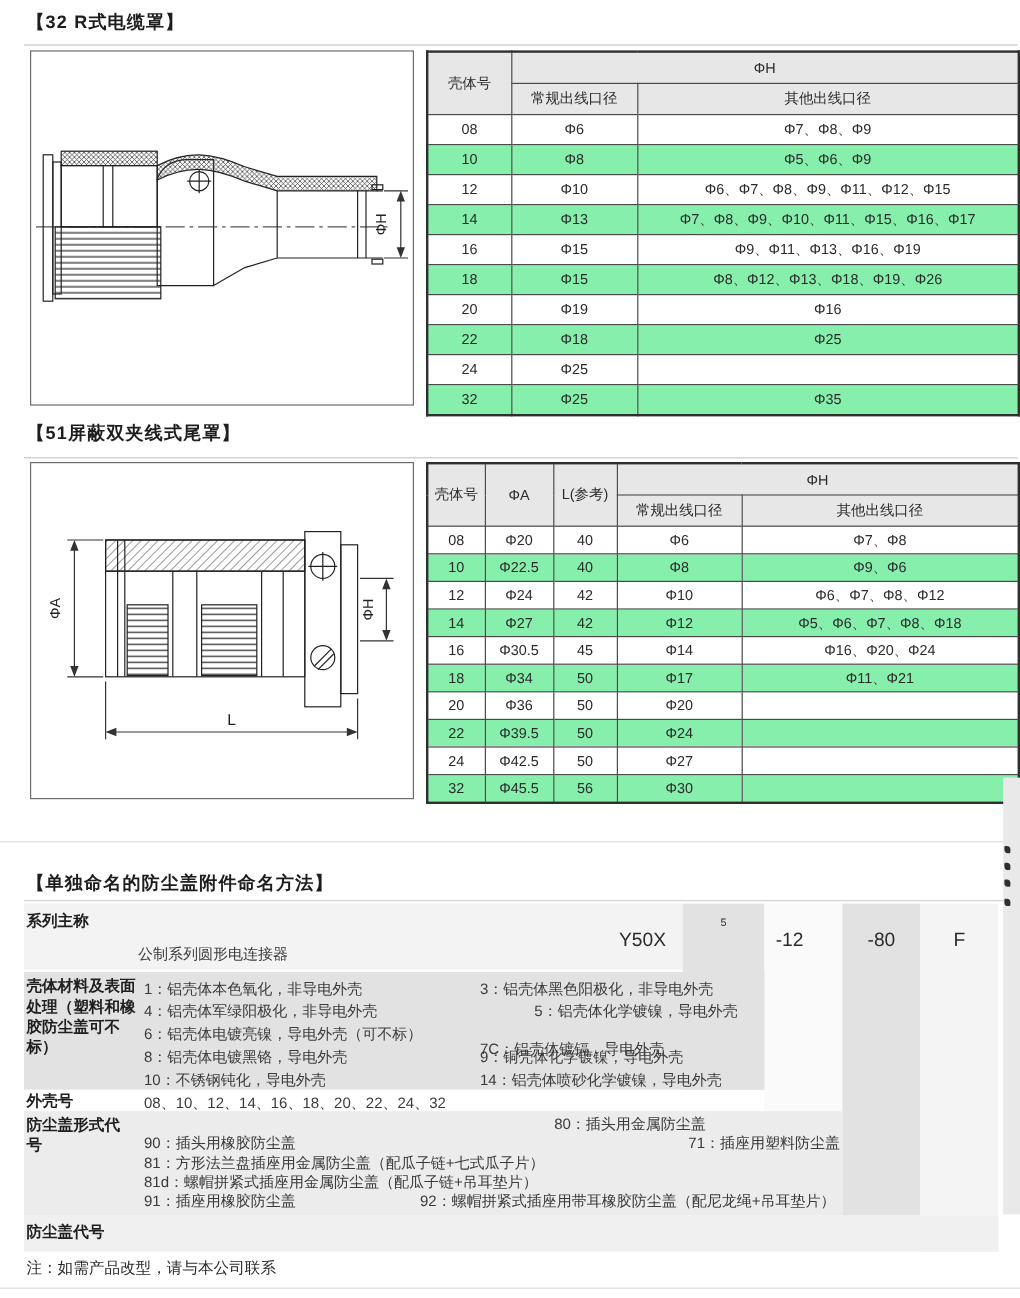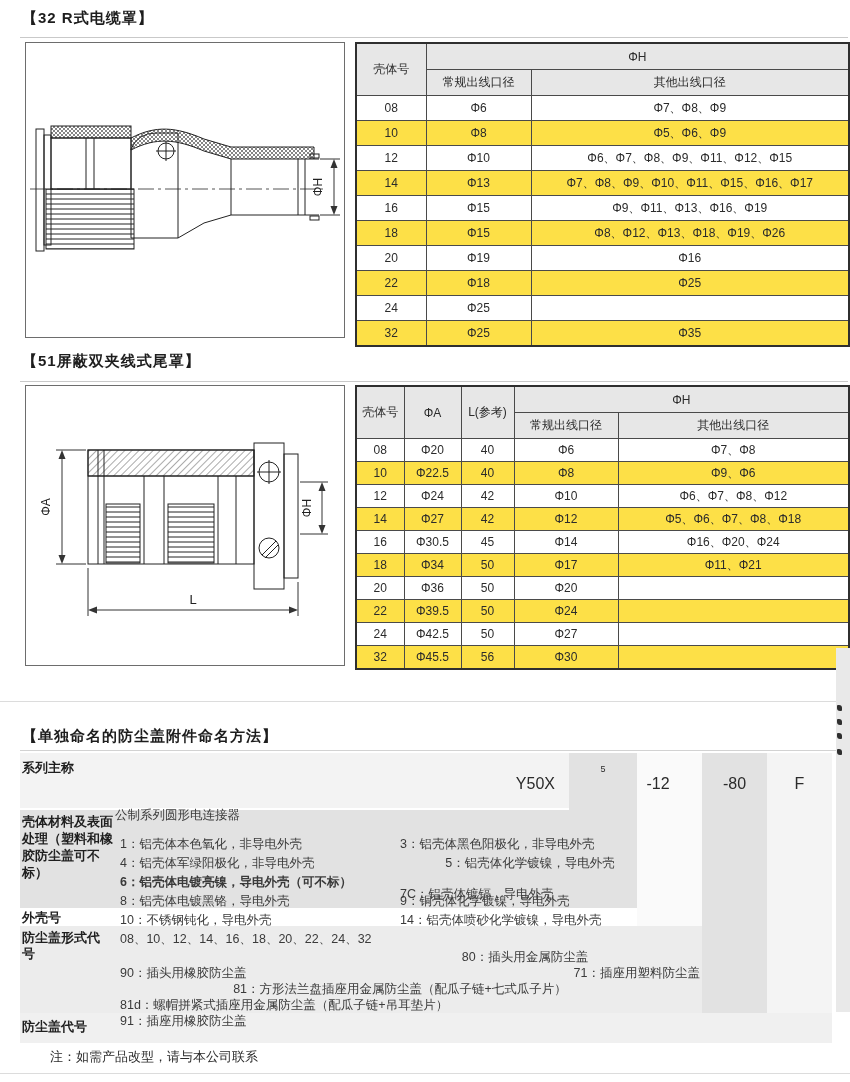--- a/index.html
+++ b/index.html
@@ -15,34 +15,34 @@
 
   
   table.ct{border-collapse:collapse;table-layout:fixed;position:absolute;
            border:2px solid #2f2f2f;background:#fff;}
   table.ct th,table.ct td{border:1px solid #4a4a4a;font-weight:normal;
            font-size:12px;color:#2b2b2b;text-align:center;vertical-align:middle;
            overflow:hidden;white-space:nowrap;padding:0;}
   table.ct th{background:#e7e7e7;height:25px;}
   .t1 td{height:24px;}
   .t2 td{height:22px;}
-  tr.alt td{background:#fde047;}
+  tr.alt td{background:#86efac;}
   td.other{text-align:left;padding-left:5px;}
 
   
   #naming{position:absolute;left:20px;top:753px;width:812px;height:292px;font-size:12.5px;}
   #naming .stripe,#naming .block{position:absolute;}
   .nlabel{position:absolute;font-weight:bold;color:#1f1f1f;font-size:13px;line-height:17px;}
-  .nitem{position:absolute;color:#3a3a3a;line-height:19px;font-size:12.5px;margin-top:20px;}
+  .nitem{position:absolute;color:#3a3a3a;line-height:19px;font-size:12.5px;}
   .fline{line-height:16.5px;}
   .codecell{position:absolute;top:22px;font-size:16px;color:#2b2b2b;text-align:center;}
 
   .edge-strip{position:absolute;left:836px;top:648px;width:14px;height:364px;background:#e9e9e9;}
   .edge-mark{position:absolute;left:1px;width:5px;height:6px;background:#2f2f2f;border-radius:1px 3px 1px 3px;}
-  .note{position:absolute;left:22px;top:1048px;font-size:13px;color:#2b2b2b;margin-left:28px;}
+  .note{position:absolute;left:22px;top:1048px;font-size:13px;color:#2b2b2b;}
 </style>
 </head>
 <body>
 
 <div class="abs sec-title" style="left:22px;top:9px;">【32 R式电缆罩】</div>
 <div class="rule" style="left:20px;top:37px;width:828px;"></div>
 
 <div class="dbox" style="left:25px;top:42px;width:318px;height:294px;">
 <svg width="318" height="294" viewBox="0 0 318 294">
   <defs>
@@ -336,39 +336,40 @@
   <div class="codecell" style="left:549px;width:68px;top:11px;font-size:9px;">5</div>
   <div class="codecell" style="left:617px;width:42px;">-12</div>
   <div class="codecell" style="left:682px;width:65px;">-80</div>
   <div class="codecell" style="left:747px;width:65px;">F</div>
 
   <div class="nitem" style="left:95px;top:33px;">公制系列圆形电连接器</div>
 
   <div class="nlabel" style="left:2px;top:60px;width:92px;">壳体材料及表面处理（塑料和橡胶防尘盖可不标）</div>
   <div class="nitem" style="left:100px;top:62px;width:280px;">1：铝壳体本色氧化，非导电外壳</div>
   <div class="nitem" style="left:100px;top:81px;width:280px;">4：铝壳体军绿阳极化，非导电外壳</div>
-  <div class="nitem" style="left:100px;top:100px;width:280px;font-weight:bold;">6：铝壳体电镀亮镍，导电外壳（可不标）</div>
+  <div class="nitem" style="left:100px;top:100px;width:280px;">6：铝壳体电镀亮镍，导电外壳（可不标）</div>
   <div class="nitem" style="left:100px;top:119px;width:280px;">8：铝壳体电镀黑铬，导电外壳</div>
   <div class="nitem" style="left:100px;top:138px;width:280px;">10：不锈钢钝化，导电外壳</div>
   <div class="nitem" style="left:380px;top:62px;width:260px;">3：铝壳体黑色阳极化，非导电外壳</div>
   <div class="nitem" style="left:380px;top:81px;width:260px;text-align:center;">5：铝壳体化学镀镍，导电外壳</div>
   <div class="nitem" style="left:380px;top:112px;width:260px;">7C：铝壳体镀镉，导电外壳</div>
   <div class="nitem" style="left:380px;top:119px;width:260px;">9：铜壳体化学镀镍，导电外壳</div>
   <div class="nitem" style="left:380px;top:138px;width:260px;">14：铝壳体喷砂化学镀镍，导电外壳</div>
 
   <div class="nlabel" style="left:2px;top:156px;">外壳号</div>
   <div class="nitem" style="left:100px;top:157px;white-space:nowrap;">08、10、12、14、16、18、20、22、24、32</div>
 
   <div class="nlabel" style="left:2px;top:177px;width:84px;line-height:16px;">防尘盖形式代号</div>
   <div class="nitem fline" style="left:330px;top:176px;width:350px;text-align:center;">80：插头用金属防尘盖</div>
   <div class="nitem fline" style="left:100px;top:192px;width:225px;">90：插头用橡胶防尘盖</div>
   <div class="nitem fline" style="left:330px;top:192px;width:350px;text-align:right;">71：插座用塑料防尘盖</div>
-  <div class="nitem fline" style="left:100px;top:208px;width:560px;text-align:center;">81：方形法兰盘插座用金属防尘盖（配瓜子链+七式瓜子片）</div>
+  <div class="nitem fline" style="left:100px;top:208px;width:560px;">81：方形法兰盘插座用金属防尘盖（配瓜子链+七式瓜子片）</div>
   <div class="nitem fline" style="left:100px;top:224px;width:560px;">81d：螺帽拼紧式插座用金属防尘盖（配瓜子链+吊耳垫片）</div>
   <div class="nitem fline" style="left:100px;top:240px;width:225px;">91：插座用橡胶防尘盖</div>
+  <div class="nitem fline" style="left:330px;top:240px;width:480px;white-space:nowrap;">92：螺帽拼紧式插座用带耳橡胶防尘盖（配尼龙绳+吊耳垫片）</div>
 
   <div class="nlabel" style="left:2px;top:265px;">防尘盖代号</div>
 </div>
 
 <div class="note">注：如需产品改型，请与本公司联系</div>
 <div class="rule-light" style="left:0;top:1073px;width:850px;"></div>
 
 <div class="edge-strip">
   <div class="edge-mark" style="top:57px;"></div>
   <div class="edge-mark" style="top:71px;"></div>

